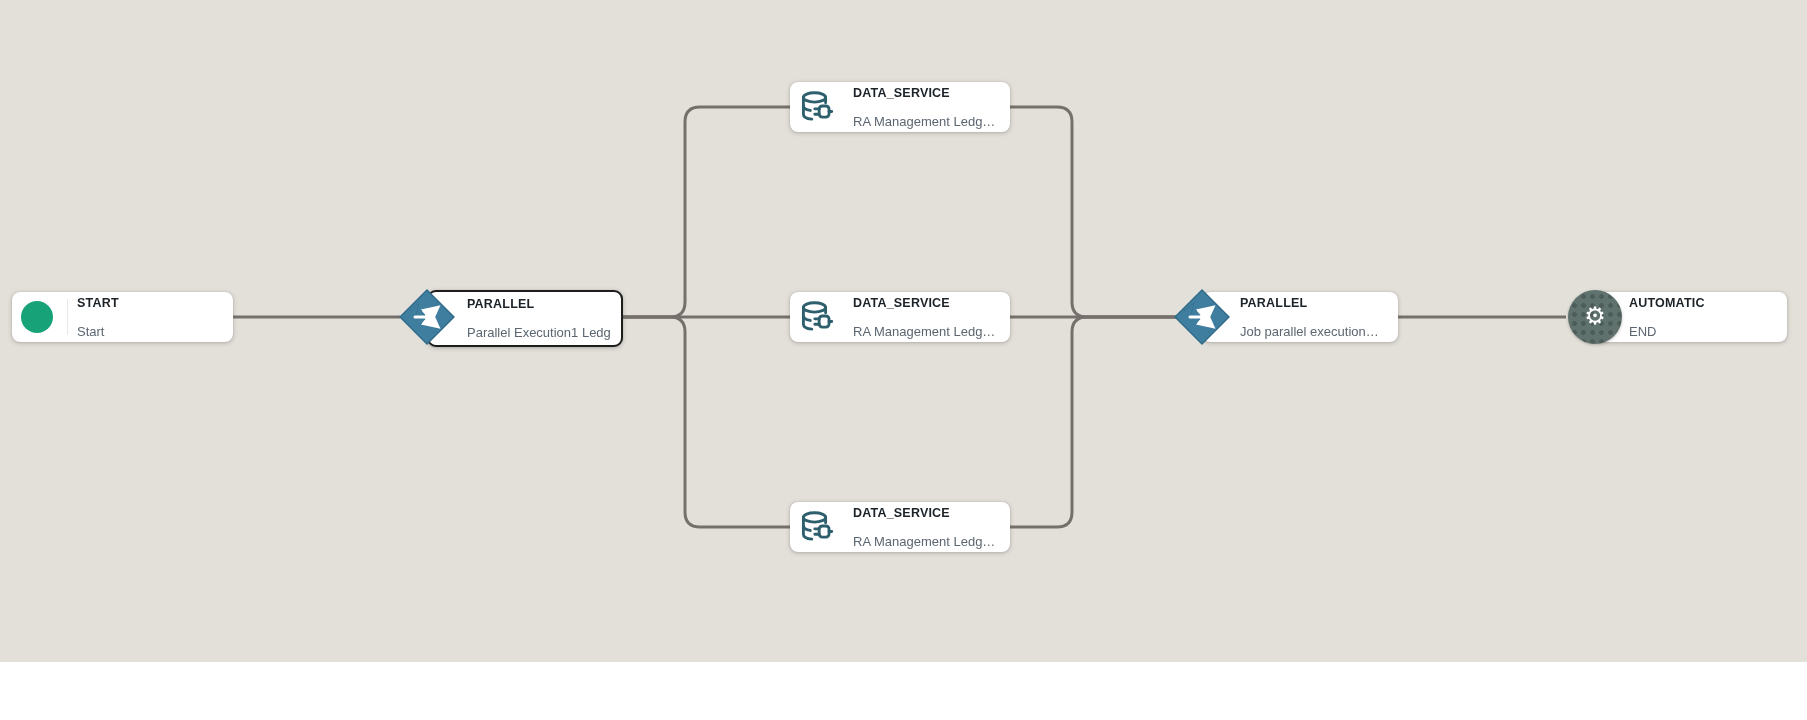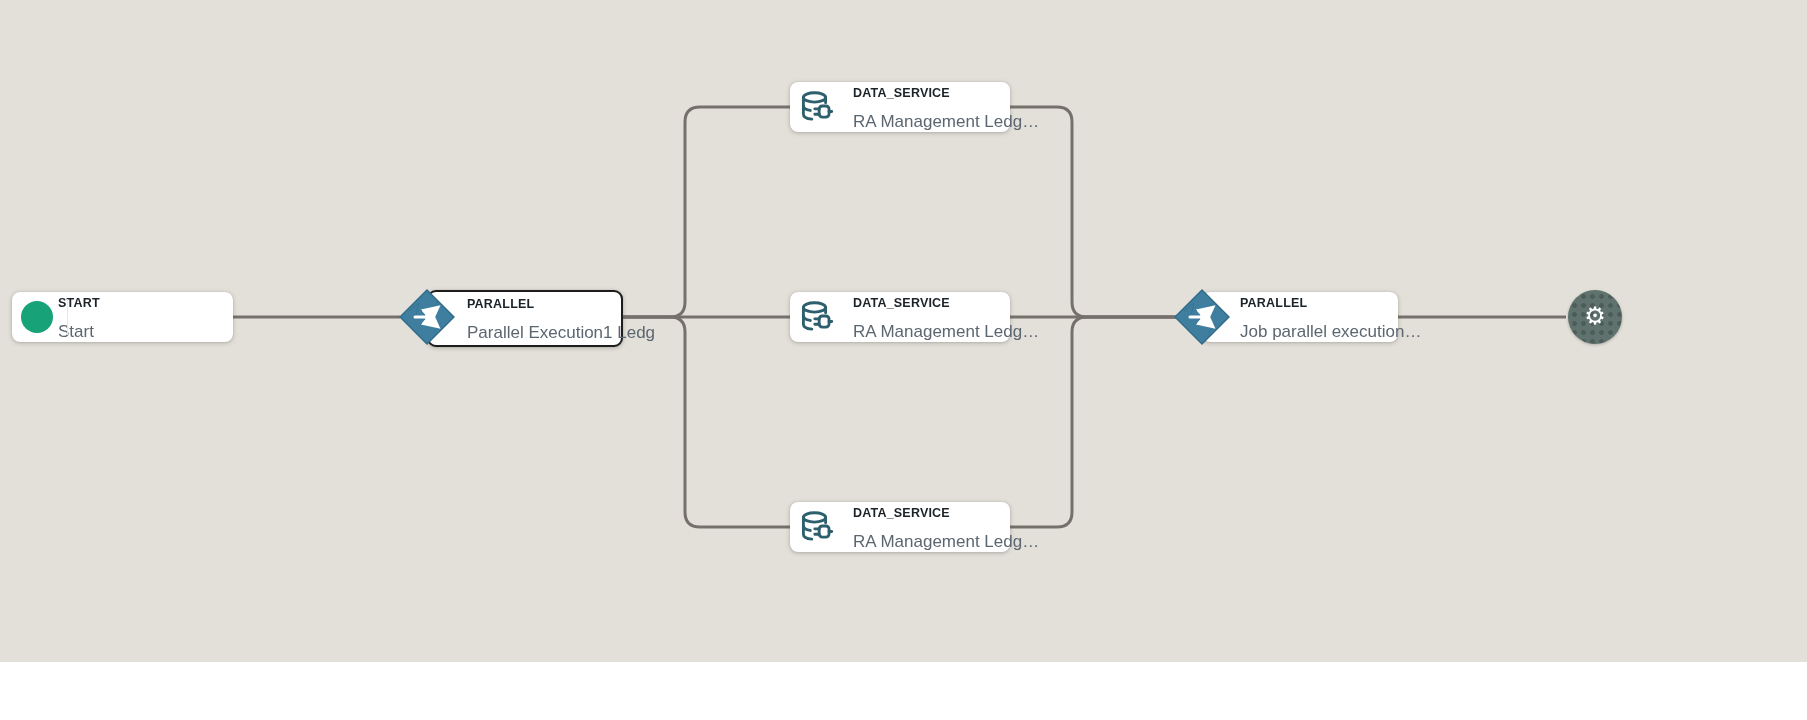--- a/index.html
+++ b/index.html
@@ -11,21 +11,21 @@
   html,body{margin:0;padding:0;}
   body{width:1807px;height:720px;background:#ffffff;font-family:"Liberation Sans",sans-serif;position:relative;overflow:hidden;}
   .canvas{position:absolute;left:0;top:0;width:1807px;height:662px;background:var(--canvas-bg);}
   .edges{position:absolute;left:0;top:0;}
   .node{position:absolute;background:var(--card-bg);border-radius:8px;
         box-shadow:0 1px 4px rgba(90,85,80,.38),0 0 1px rgba(90,85,80,.25);
         display:flex;align-items:center;box-sizing:border-box;}
   .node.selected{border:2.5px solid var(--selected-border);border-radius:9px;}
   .txt{display:flex;flex-direction:column;justify-content:space-between;gap:14px;min-width:0;}
   .title{font-size:12.5px;font-weight:700;color:var(--title-text);letter-spacing:.2px;line-height:14px;white-space:nowrap;}
-  .sub{font-size:17px;font-weight:400;color:var(--subtitle-text);line-height:15px;white-space:nowrap;}
+  .sub{font-size:13px;font-weight:400;color:var(--subtitle-text);line-height:15px;white-space:nowrap;}
   .dot{position:absolute;left:9px;top:9px;width:32px;height:32px;border-radius:50%;background:var(--start-green);}
   .vdivider{position:absolute;left:55px;top:7px;bottom:7px;width:1px;background:var(--divider);}
   .ds-icon{position:absolute;left:8px;top:7px;}
   .diamond{position:absolute;overflow:visible;}
   .auto-circle{position:absolute;left:1568px;top:290px;width:54px;height:54px;border-radius:50%;
         background-color:var(--automatic-slate);
         background-image:radial-gradient(rgba(30,44,40,.30) 2.1px,transparent 2.6px);
         background-size:9px 9px;background-position:2px 2px;
         display:flex;align-items:center;justify-content:center;
         box-shadow:0 1px 3px rgba(80,75,70,.35);}
@@ -46,21 +46,21 @@
       <path d="M1010 107 L1057 107 Q1072 107 1072 122 L1072 302 Q1072 317 1087 317 L1176 317"></path>
       <path d="M1010 317 L1176 317"></path>
       <path d="M1010 527 L1057 527 Q1072 527 1072 512 L1072 332 Q1072 317 1087 317 L1176 317"></path>
       <path d="M1398 317 L1566 317"></path>
     </g>
   </svg>
 
   <div class="node" style="left:12px;top:292px;width:221px;height:50px;">
     <span class="dot"></span>
     <span class="vdivider"></span>
-    <div class="txt" style="padding-left:46px;">
+    <div class="txt" style="padding-left:65px;">
       <div class="title">START</div>
       <div class="sub">Start</div>
     </div>
   </div>
 
   <div class="node selected" style="left:427px;top:290px;width:196px;height:57px;">
     <div class="txt" style="padding-left:38px;">
       <div class="title">PARALLEL</div>
       <div class="sub">Parallel Execution1 Ledg</div>
     </div>
@@ -147,19 +147,25 @@
           <marker id="ah2" markerWidth="7" markerHeight="7" refX="3.2" refY="3" orient="auto">
             <path d="M0 0 L6 3 L0 6 Z" fill="#ffffff" stroke="none"></path>
           </marker>
         </defs>
       <path d="M16 28 H27"></path>
       <path d="M27 28 L35 21.5" marker-end="url(#ah2)"></path>
       <path d="M27 28 L35 34.5" marker-end="url(#ah2)"></path>
     </g>
   </svg>
 
+  <div class="node" style="left:1595px;top:292px;width:192px;height:50px;">
+    <div class="txt" style="padding-left:34px;">
+      <div class="title">AUTOMATIC</div>
+      <div class="sub">END</div>
+    </div>
+  </div>
   <div class="auto-circle">
     <span class="gear">⚙</span>
   </div>
 
 </div>
 
 <div class="bottom-strip"></div>
 
 </body></html>

